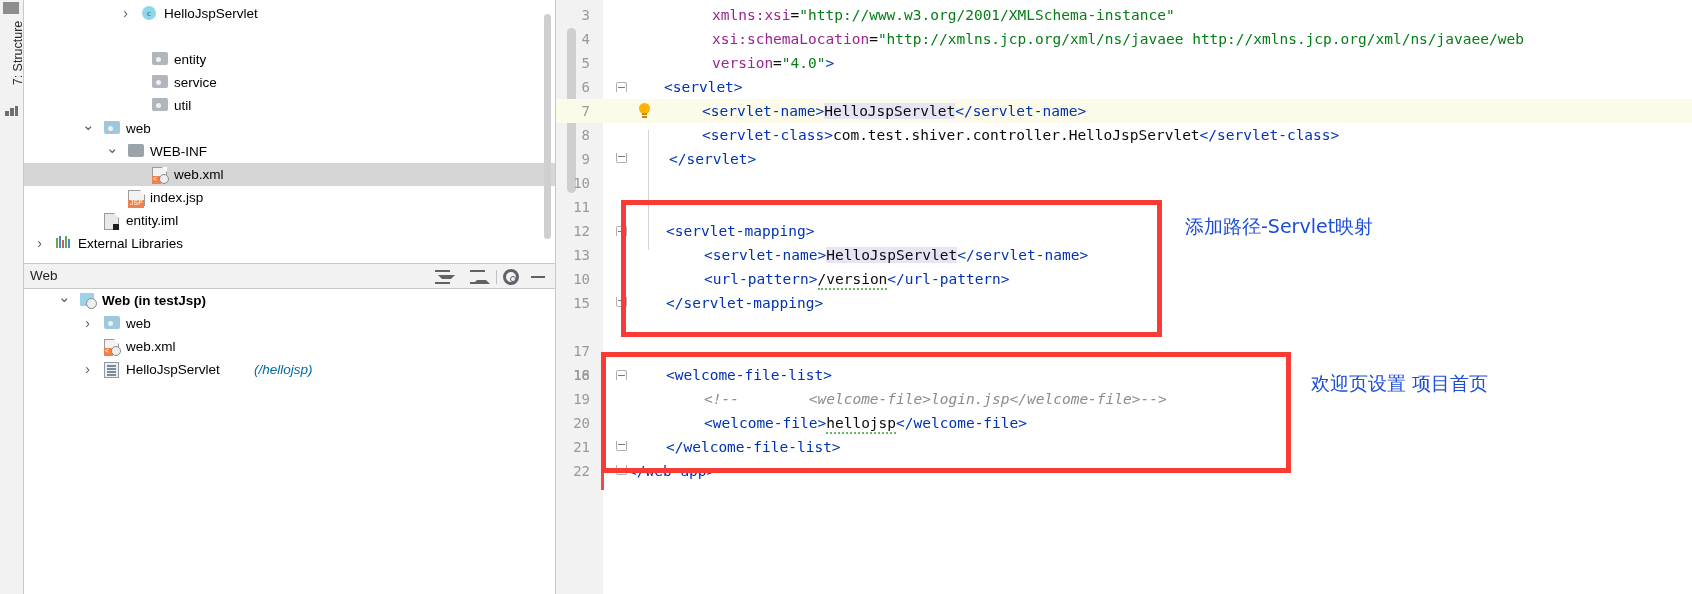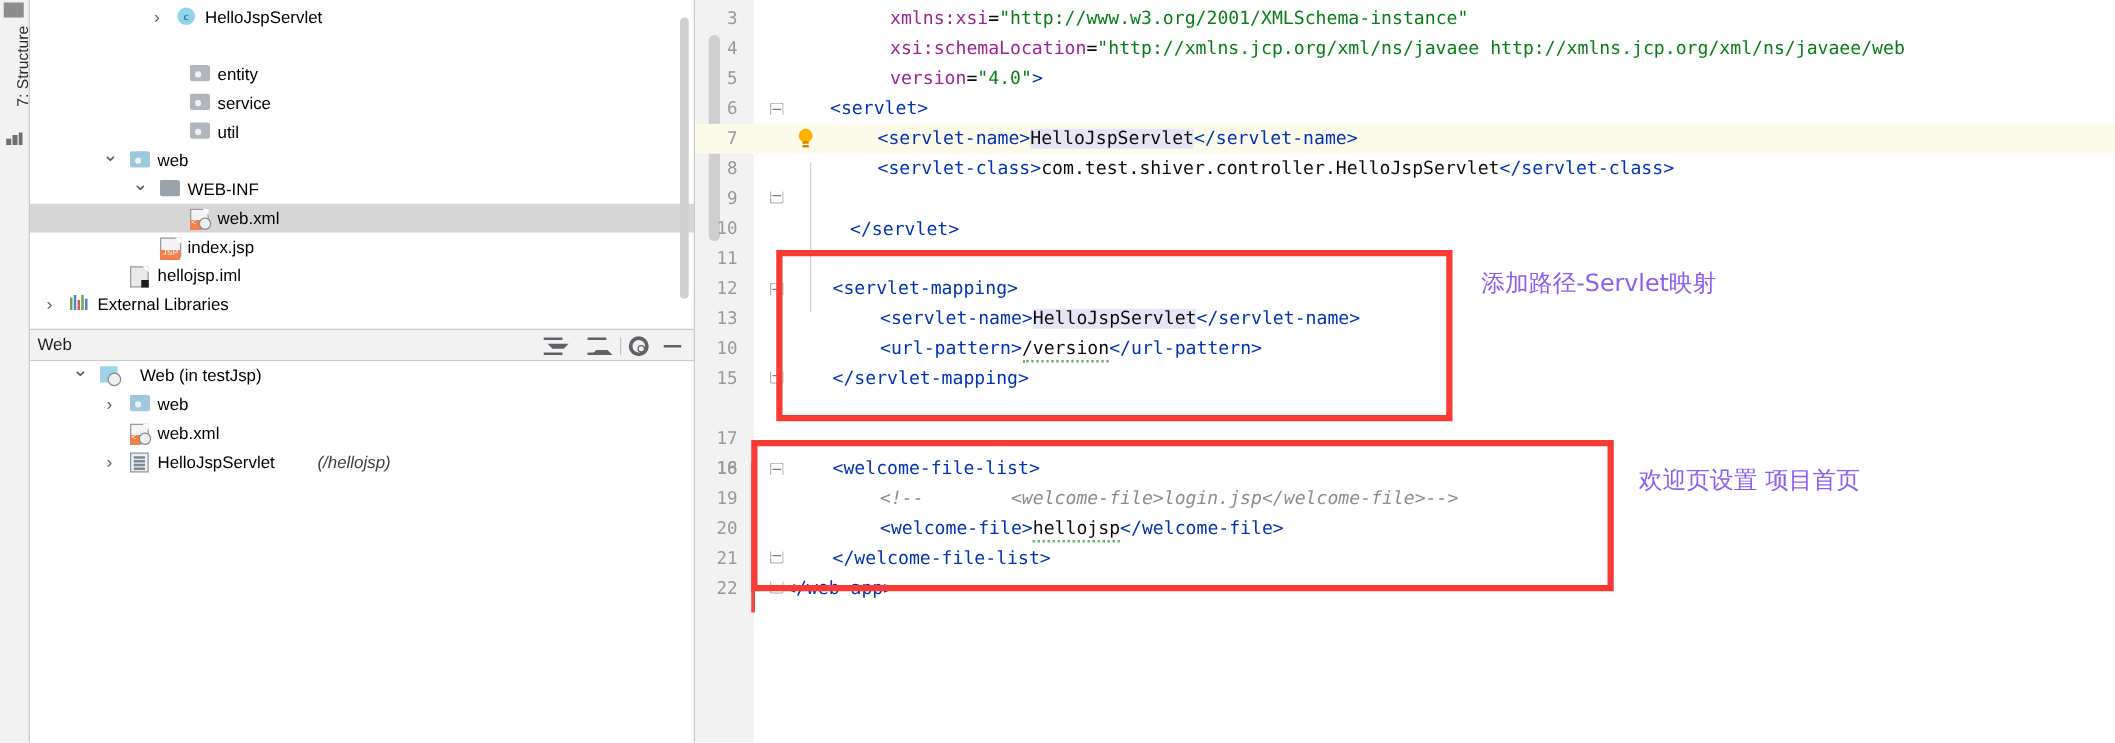--- a/index.html
+++ b/index.html
@@ -44,21 +44,21 @@
     position:relative;height:23px;line-height:23px;
     font-size:13.5px;color:#000000;white-space:nowrap;
   }
   .tree-row.sel{background:#d6d6d6;}
   .arrow{
     position:absolute;width:11px;height:23px;color:#5a5a5a;font-size:11px;
     text-align:center;line-height:23px;
   }
   .ic{position:absolute;top:4px;width:16px;height:15px;}
   .lbl{position:absolute;top:0;}
-  .sublbl{color:#404040;font-style:italic;}
+  .sublbl{color:#0369a1;font-style:italic;}
 
   
   .ic-folder{
     background:#b0b6bb;border-radius:1px 2px 2px 2px;
   }
   .ic-folder:after{
     content:"";position:absolute;left:4px;top:5px;width:5px;height:5px;
     background:#eef1f3;border-radius:50%;
   }
   .ic-folder.webinf{background:#9aa3aa;}
@@ -259,21 +259,21 @@
   }
   
   .change-bar{position:absolute;left:45px;width:3px;background:#f04a42;}
 
   
   .anno-box{
     position:absolute;border:5px solid #fa3b35;box-sizing:border-box;
     pointer-events:none;
   }
   .anno-text{
-    position:absolute;color:#8b5cf6;font-size:19px;
+    position:absolute;color:#1d4ed8;font-size:19px;
     font-family:"DejaVu Sans","Liberation Sans",sans-serif;
     white-space:nowrap;font-weight:400;
   }
 </style>
 </head>
 <body>
 
 <div id="left-strip">
   <div class="top-sq"></div>
   <div class="strip-label">7: Structure</div>
@@ -320,21 +320,21 @@
       <span class="lbl" style="left: 150px;">web.xml</span>
     </div>
     <div class="tree-row" style="position: absolute; left: 0px; right: 0px; top: 186px;">
       <span class="ic ic-jsp" style="left: 104px; width: 15px; height: 14px;">
         <span class="gl">JSP</span>
       </span>
       <span class="lbl" style="left: 126px;">index.jsp</span>
     </div>
     <div class="tree-row" style="position: absolute; left: 0px; right: 0px; top: 209px;">
       <span class="ic ic-iml" style="left: 80px; width: 13px; height: 15px;"></span>
-      <span class="lbl" style="left: 102px;">hellojsp.iml</span>
+      <span class="lbl" style="left: 102px;">entity.iml</span>
     </div>
     <div class="tree-row" style="position: absolute; left: 0px; right: 0px; top: 232px;">
       <span class="arrow" style="left: 10px; font-size: 14px;">›</span>
       <span class="ic ic-lib" style="left: 32px; width: 15px; height: 12px;">
         <i></i>
         <i></i>
         <i></i>
         <i></i>
         <i></i>
       </span>
@@ -361,21 +361,21 @@
     </div>
   <div class="hdr-btn" style="left:506px">
       <span class="minus"></span>
     </div>
 </div>
 
 <div id="web-panel">
     <div class="tree-row" style="position: absolute; left: 0px; right: 0px; top: 0px;">
       <span class="arrow" style="left: 34px; font-size: 15px; line-height: 16px;">⌄</span>
       <span class="ic ic-module" style="left: 56px; width: 14px; height: 13px;"></span>
-      <span class="lbl" style="left: 88px;">Web (in testJsp)</span>
+      <span class="lbl" style="left: 78px; font-weight: bold;">Web (in testJsp)</span>
     </div>
     <div class="tree-row" style="position: absolute; left: 0px; right: 0px; top: 23px;">
       <span class="arrow" style="left: 58px; font-size: 14px;">›</span>
       <span class="ic ic-folder" style="left: 80px; width: 16px; height: 13px; background: rgb(157, 200, 221);"></span>
       <span class="lbl" style="left: 102px;">web</span>
     </div>
     <div class="tree-row" style="position: absolute; left: 0px; right: 0px; top: 46px;">
       <span class="ic ic-xml" style="left: 80px; width: 13px; height: 14px;">
         <span class="gl">&lt;</span>
         <span class="circ"></span>
@@ -402,21 +402,21 @@
   <div id="fold-strip"></div>
   <div id="fold-line"></div>
   <div id="editor-vscroll"></div>
   <div id="code-lines">
       <div class="code-row" style="top: 3px;"><span class="ln">3</span><span class="code-text" style="left: 156px;"><span class="attr">xmlns:xsi</span><span class="txtv">=</span><span class="str">"http://www.w3.org/2001/XMLSchema-instance"</span></span></div>
       <div class="code-row" style="top: 27px;"><span class="ln">4</span><span class="code-text" style="left: 156px;"><span class="attr">xsi:schemaLocation</span><span class="txtv">=</span><span class="str">"http://xmlns.jcp.org/xml/ns/javaee http://xmlns.jcp.org/xml/ns/javaee/web</span></span></div>
       <div class="code-row" style="top: 51px;"><span class="ln">5</span><span class="code-text" style="left: 156px;"><span class="attr">version</span><span class="txtv">=</span><span class="str">"4.0"</span><span class="tag">&gt;</span></span></div>
       <div class="code-row" style="top: 75px;"><span class="ln">6</span><span class="fold top" style="left: 60px; top: 7px;"></span><span class="code-text" style="left: 108px;"><span class="tag">&lt;servlet&gt;</span></span></div>
       <div class="code-row hl" style="top: 99px;"><span class="ln">7</span><span class="bulb" style="left: 82px; top: 4px;"><span class="b"></span><span class="s"></span><span class="s2"></span></span><span class="code-text" style="left: 146px;"><span class="tag">&lt;servlet-name&gt;</span><span class="txtv hlw">HelloJspServlet</span><span class="tag">&lt;/servlet-name&gt;</span></span></div>
       <div class="code-row" style="top: 123px;"><span class="ln">8</span><span class="code-text" style="left: 146px;"><span class="tag">&lt;servlet-class&gt;</span><span class="txtv">com.test.shiver.controller.HelloJspServlet</span><span class="tag">&lt;/servlet-class&gt;</span></span></div>
-      <div class="code-row" style="top: 147px;"><span class="ln">9</span><span class="fold bot" style="left: 60px; top: 6px;"></span><span class="code-text" style="left: 124px; margin-top: 25px;"><span class="tag">&lt;/servlet&gt;</span></span></div>
+      <div class="code-row" style="top: 147px;"><span class="ln">9</span><span class="fold bot" style="left: 60px; top: 6px;"></span><span class="code-text" style="left: 113px;"><span class="tag">&lt;/servlet&gt;</span></span></div>
       <div class="code-row" style="top: 171px;"><span class="ln">10</span><span class="code-text" style="left: 108px;"></span></div>
       <div class="code-row" style="top: 195px;"><span class="ln">11</span><span class="code-text" style="left: 108px;"></span></div>
       <div class="code-row" style="top: 219px;"><span class="ln">12</span><span class="fold top" style="left: 60px; top: 7px;"></span><span class="code-text" style="left: 110px;"><span class="tag">&lt;servlet-mapping&gt;</span></span></div>
       <div class="code-row" style="top: 243px;"><span class="ln">13</span><span class="code-text" style="left: 148px;"><span class="tag">&lt;servlet-name&gt;</span><span class="txtv hlw">HelloJspServlet</span><span class="tag">&lt;/servlet-name&gt;</span></span></div>
       <div class="code-row" style="top: 267px;"><span class="ln">10</span><span class="code-text" style="left: 148px;"><span class="tag">&lt;url-pattern&gt;</span><span class="txtv squig">/version</span><span class="tag">&lt;/url-pattern&gt;</span></span></div>
       <div class="code-row" style="top: 291px;"><span class="ln">15</span><span class="fold bot" style="left: 60px; top: 6px;"></span><span class="code-text" style="left: 110px;"><span class="tag">&lt;/servlet-mapping&gt;</span></span></div>
       <div class="code-row" style="top: 315px; margin-top: 48px;"><span class="ln">16</span><span class="code-text" style="left: 110px;"></span></div>
       <div class="code-row" style="top: 339px;"><span class="ln">17</span><span class="code-text" style="left: 110px;"></span></div>
       <div class="code-row" style="top: 363px;"><span class="ln">18</span><span class="fold top" style="left: 60px; top: 7px;"></span><span class="code-text" style="left: 110px;"><span class="tag">&lt;welcome-file-list&gt;</span></span></div>
       <div class="code-row" style="top: 387px;"><span class="ln">19</span><span class="code-text" style="left: 148px;"><span class="comment">&lt;!--        &lt;welcome-file&gt;login.jsp&lt;/welcome-file&gt;--&gt;</span></span></div>

